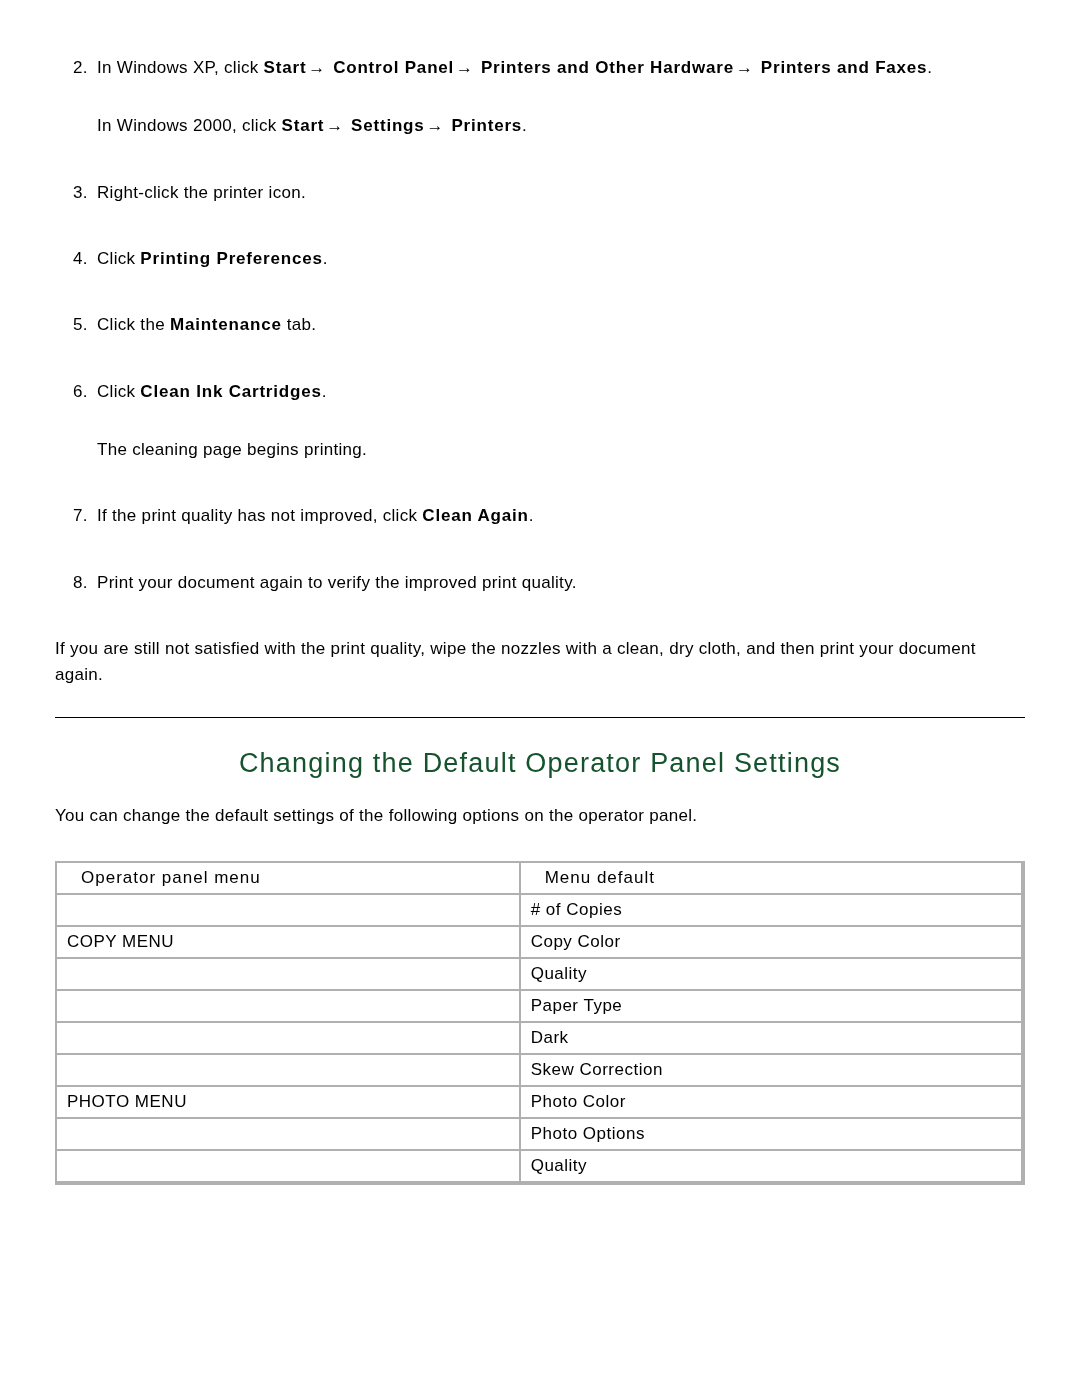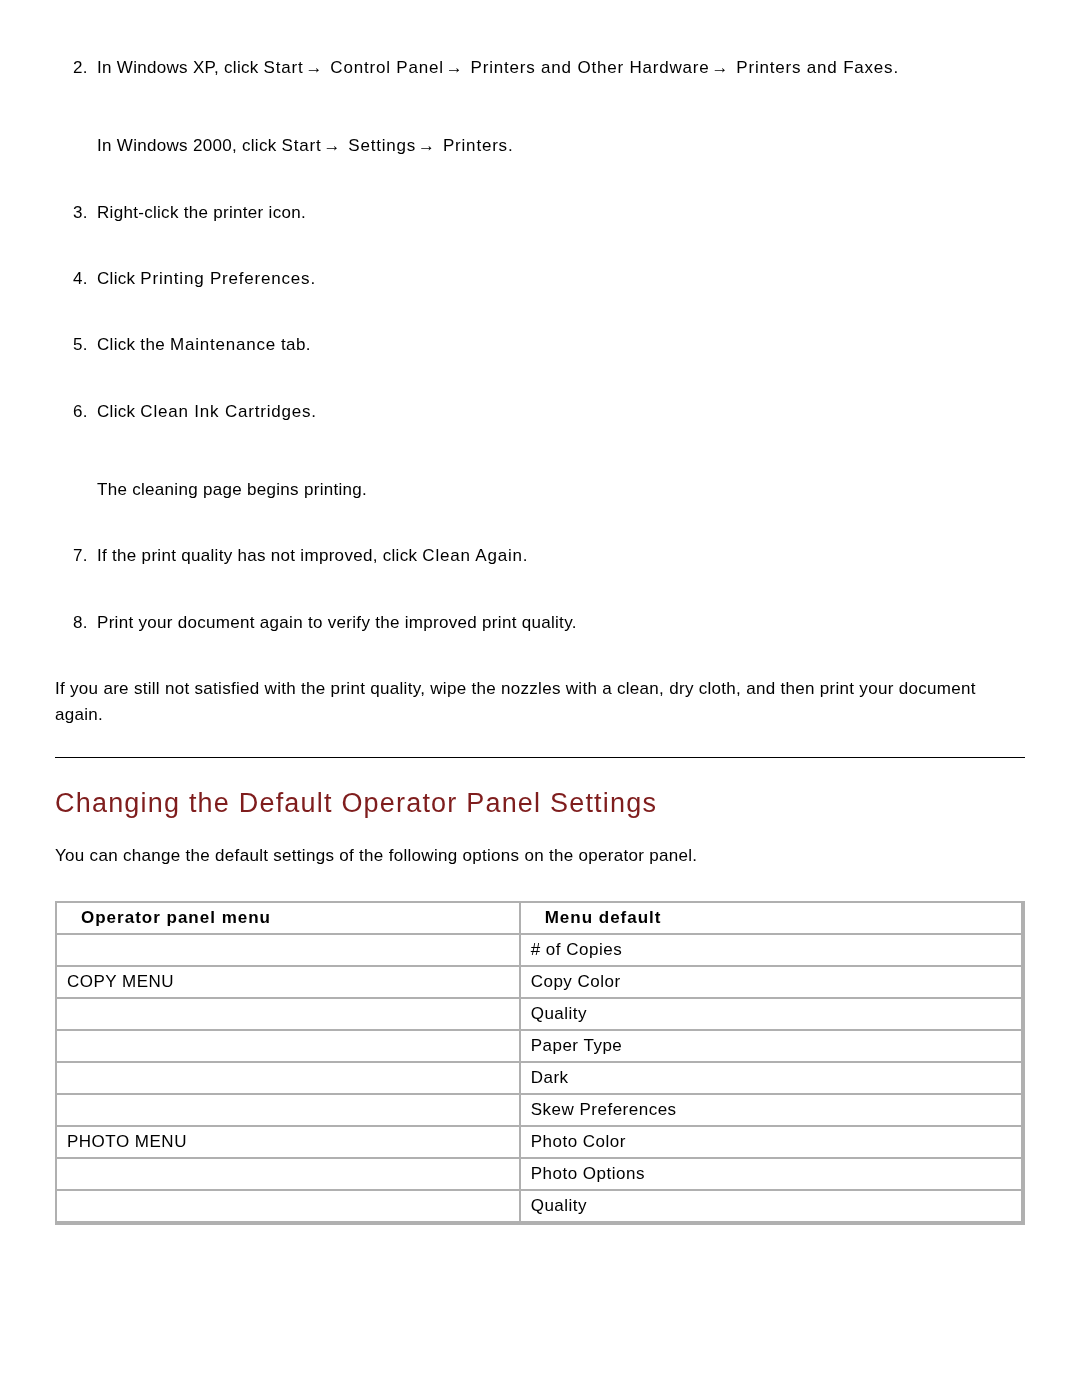--- a/index.html
+++ b/index.html
@@ -13,56 +13,57 @@
     font-size: 17px;
     color: #000;
     letter-spacing: 0.3px;
     padding: 55px 55px 60px 55px;
     box-sizing: border-box;
   }
   .arrow {
     font-family: Arial, sans-serif;
     padding: 0 2px;
   }
-  .bold { font-weight: normal; letter-spacing: 0.8px; }
+  .bold { font-weight: bold; letter-spacing: 0.8px; }
   ol.steps {
     list-style: none;
     margin: 0;
     padding: 0;
   }
   ol.steps > li {
     position: relative;
     padding-left: 42px;
     margin-bottom: 40px;
     line-height: 1.55;
   }
   ol.steps > li .num {
     position: absolute;
     left: 18px;
     top: 0;
   }
   ol.steps > li .sub {
-    margin-top: 52px;
+    margin-top: 32px;
   }
   .para {
     line-height: 1.55;
     margin: 18px 0 28px 0;
   }
   hr.sep {
     border: none;
     border-top: 1.5px solid #000;
     margin: 16px 0 28px 0;
   }
   h2.heading {
     font-family: Verdana, Arial, sans-serif;
     font-size: 27px;
     font-weight: normal;
-    color: #7f1d1d;
+    color: #14532d;
     letter-spacing: 1.2px;
     margin: 30px 0 24px 0;
+    text-align: center;
   }
   .intro {
     margin-bottom: 32px;
     line-height: 1.55;
   }
   table.options {
     width: 100%;
     border-collapse: separate;
     border-spacing: 0;
     border: 2px solid #b0b0b0;
@@ -71,21 +72,21 @@
   table.options th, table.options td {
     text-align: left;
     font-weight: normal;
     padding: 5px 10px;
     border-right: 2px solid #b0b0b0;
     border-bottom: 2px solid #b0b0b0;
     height: 20px;
     letter-spacing: 0.5px;
   }
   table.options th {
-    font-weight: bold;
+    font-weight: normal;
     letter-spacing: 1px;
     padding-left: 24px;
   }
   table.options col.c1 { width: 48%; }
   table.options col.c2 { width: 52%; }
 </style>
 </head>
 <body>
 
 <ol class="steps" id="steps-list">
@@ -156,21 +157,21 @@
       <tr>
         <td></td>
         <td>Paper Type</td>
       </tr>
       <tr>
         <td></td>
         <td>Dark</td>
       </tr>
       <tr>
         <td></td>
-        <td>Skew Preferences</td>
+        <td>Skew Correction</td>
       </tr>
       <tr>
         <td>PHOTO MENU</td>
         <td>Photo Color</td>
       </tr>
       <tr>
         <td></td>
         <td>Photo Options</td>
       </tr>
       <tr>

